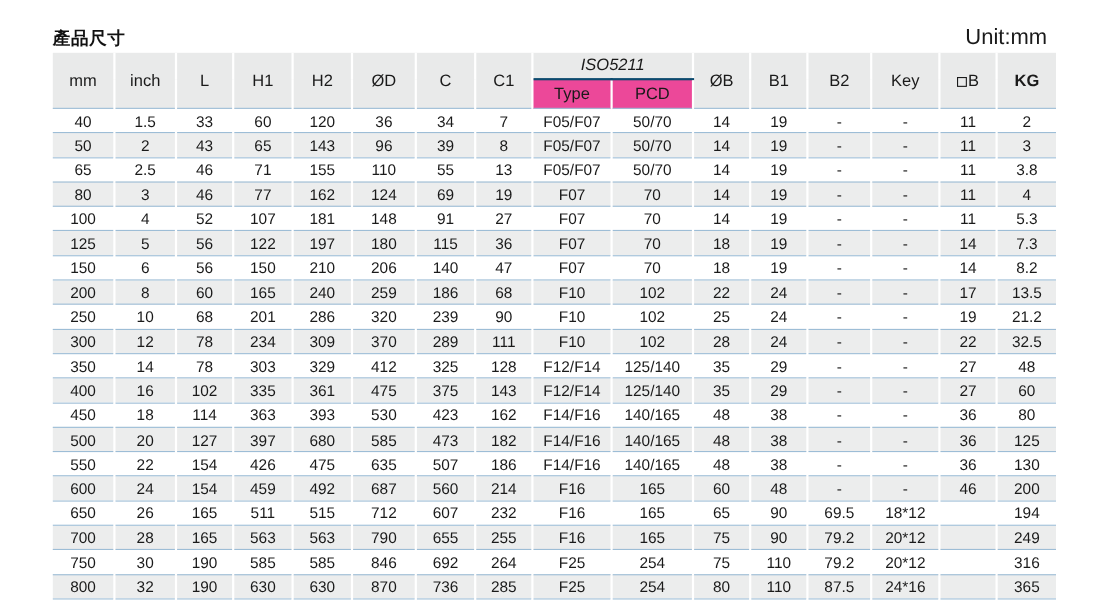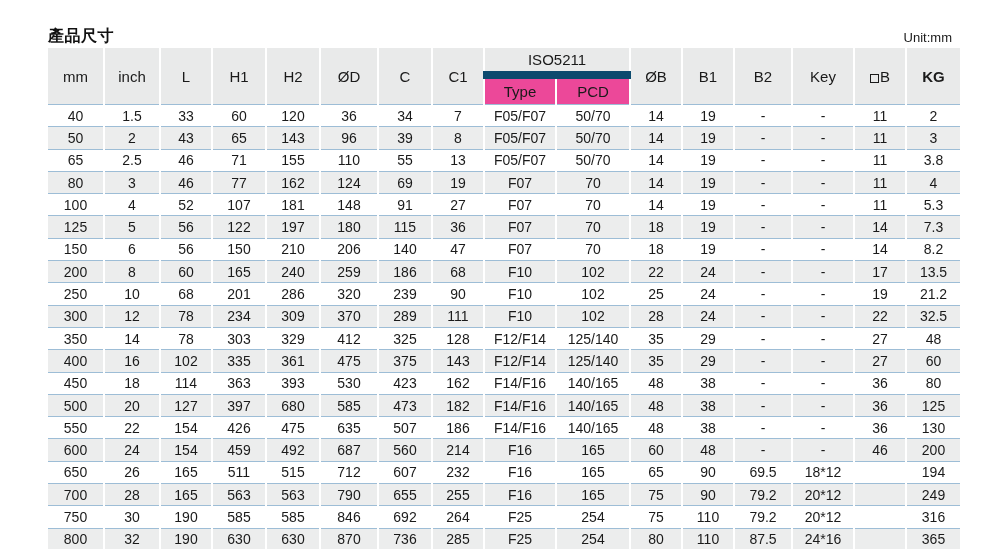--- a/index.html
+++ b/index.html
@@ -29,21 +29,21 @@
     margin-bottom: 4px;
   }
   .title {
     font-size: 16px;
     font-weight: bold;
     letter-spacing: 0.5px;
     color: #111111;
     line-height: 1;
   }
   .unit {
-    font-size: 13px;
+    font-size: 20px;
     color: #1a1a1a;
     line-height: 1;
     padding-right: 8px;
   }
   table.spec {
     border-collapse: collapse;
     width: 912px;
     table-layout: fixed;
     font-size: 13.5px;
   }
@@ -65,21 +65,22 @@
   }
   thead th.last-col {
     border-right: none;
     font-weight: bold;
   }
   th.tall {
     height: 48px;
   }
   th.iso-group {
     height: 23px;
-    border-bottom: 8px solid #0c4a6e;
+    border-bottom: 2px solid #0c4a6e;
+    font-style: italic;
   }
   th.iso-sub {
     height: 25px;
   }
   thead tr.row2 th {
     background: #ec4899;
   }
   
   tbody td {
     height: 21.3px;

